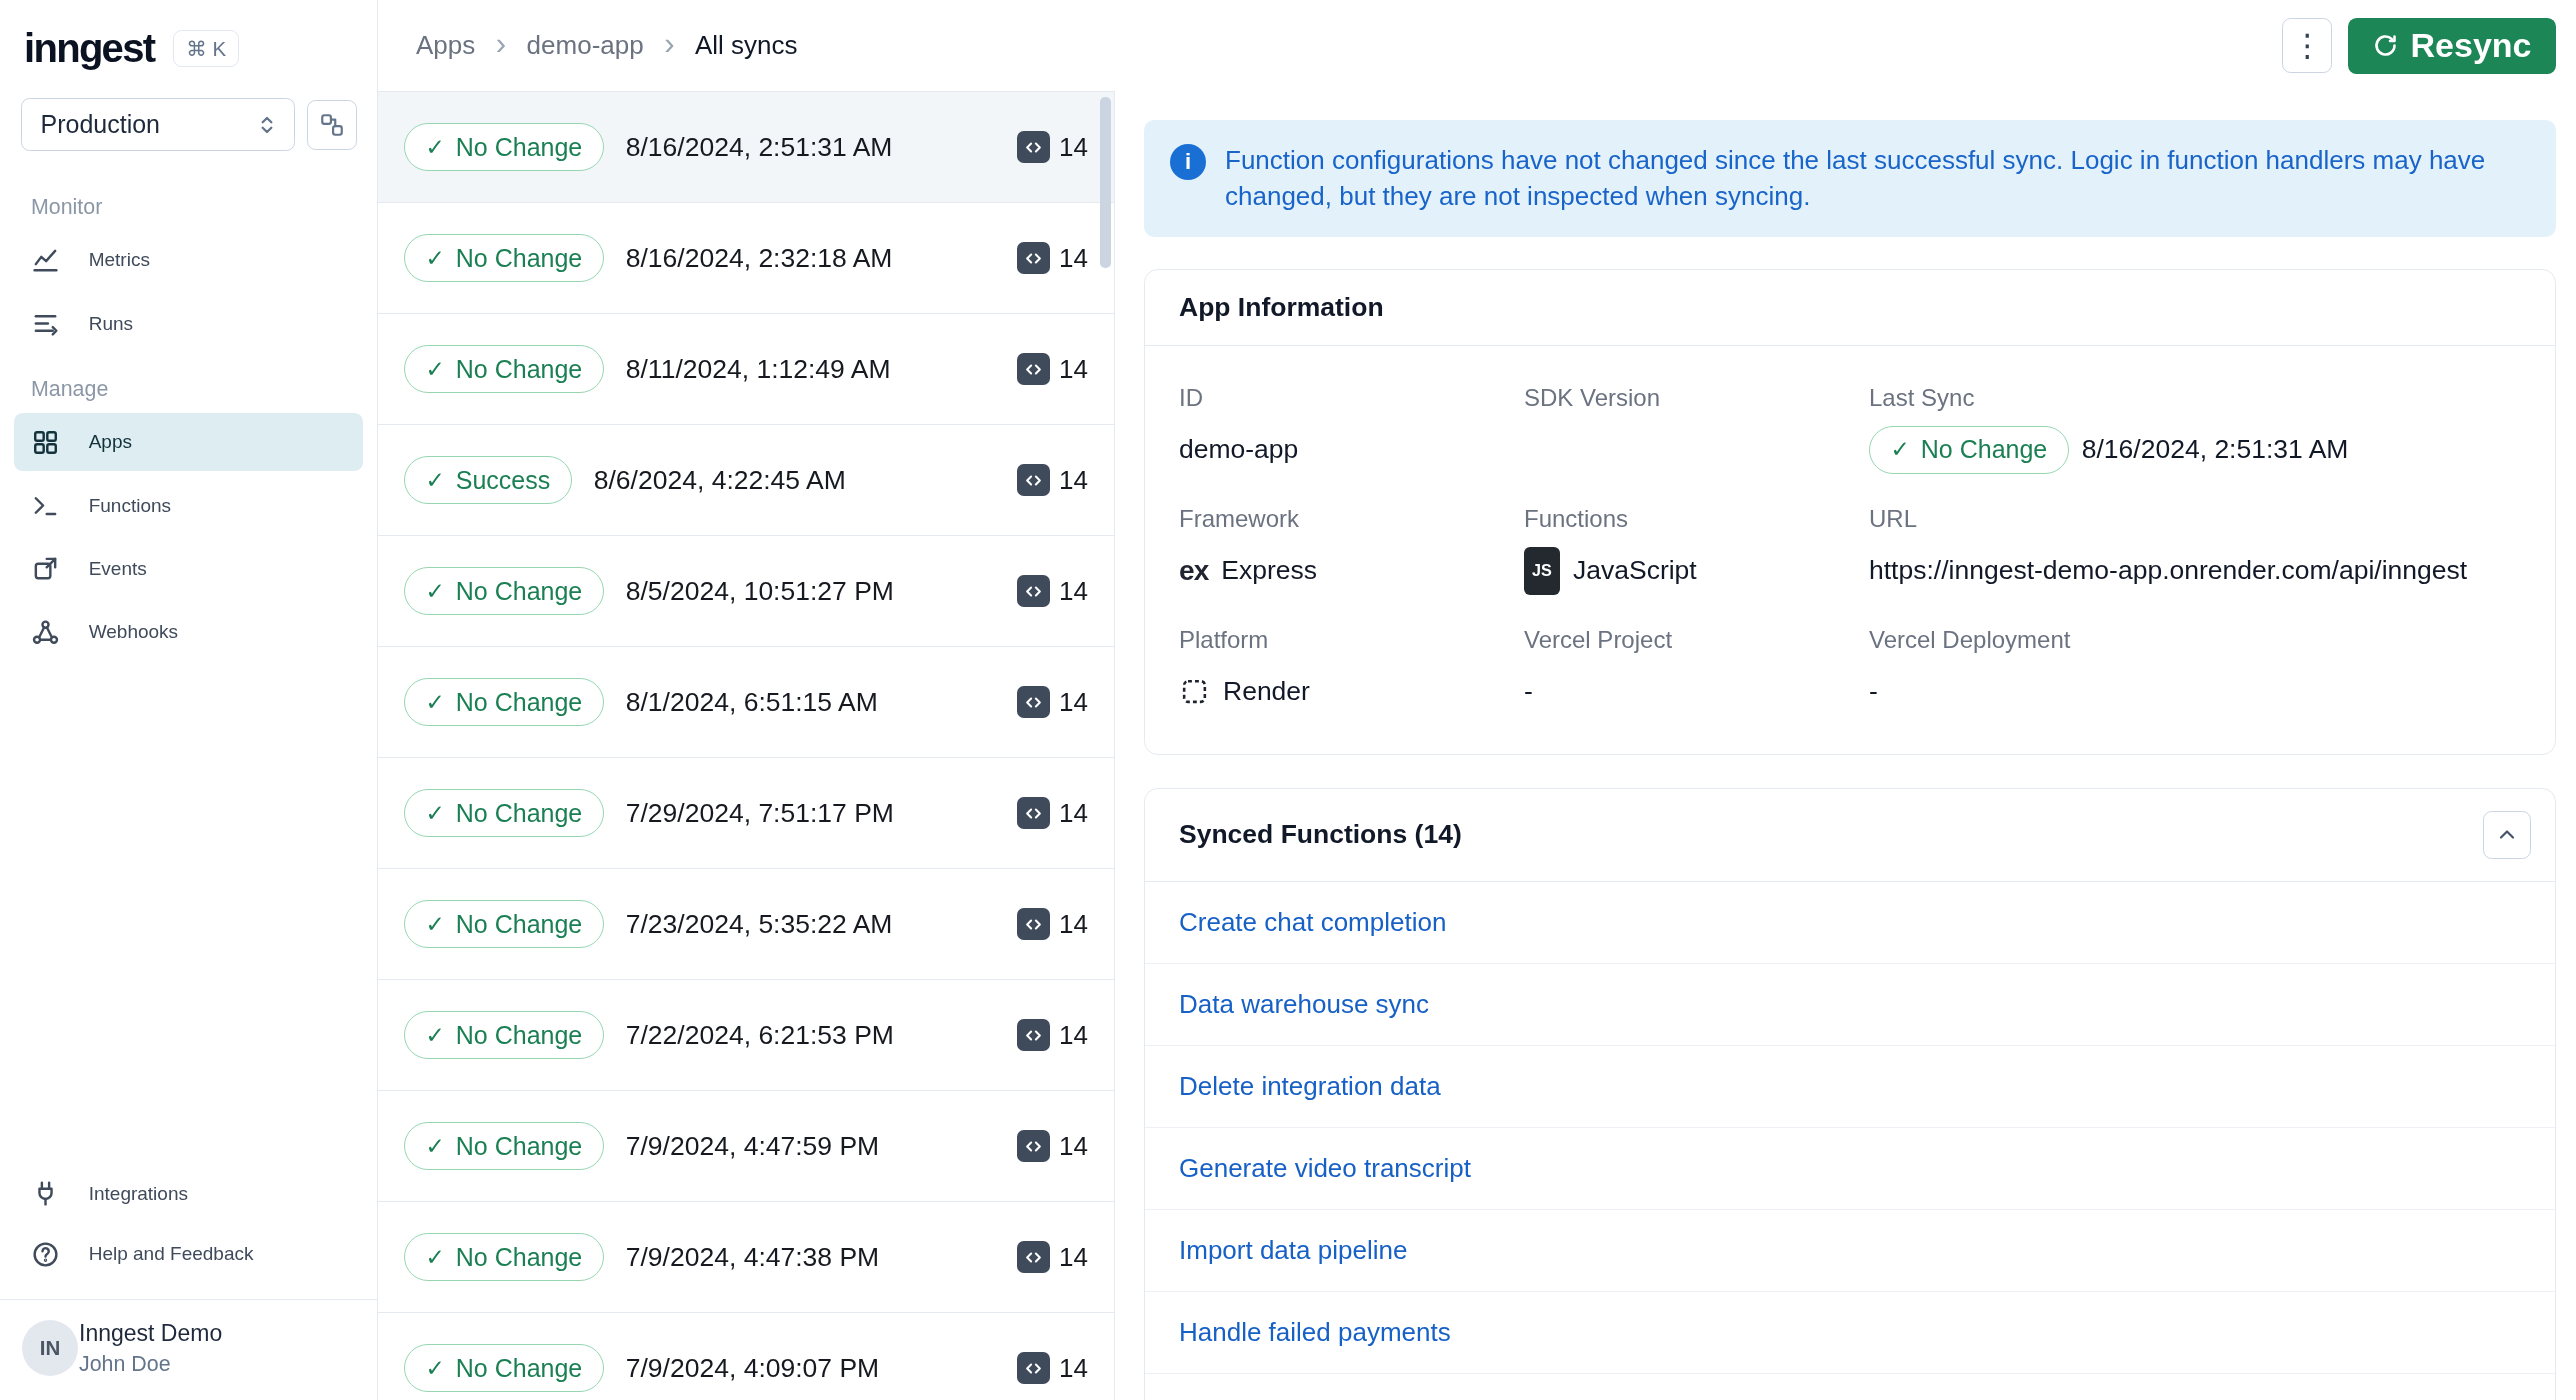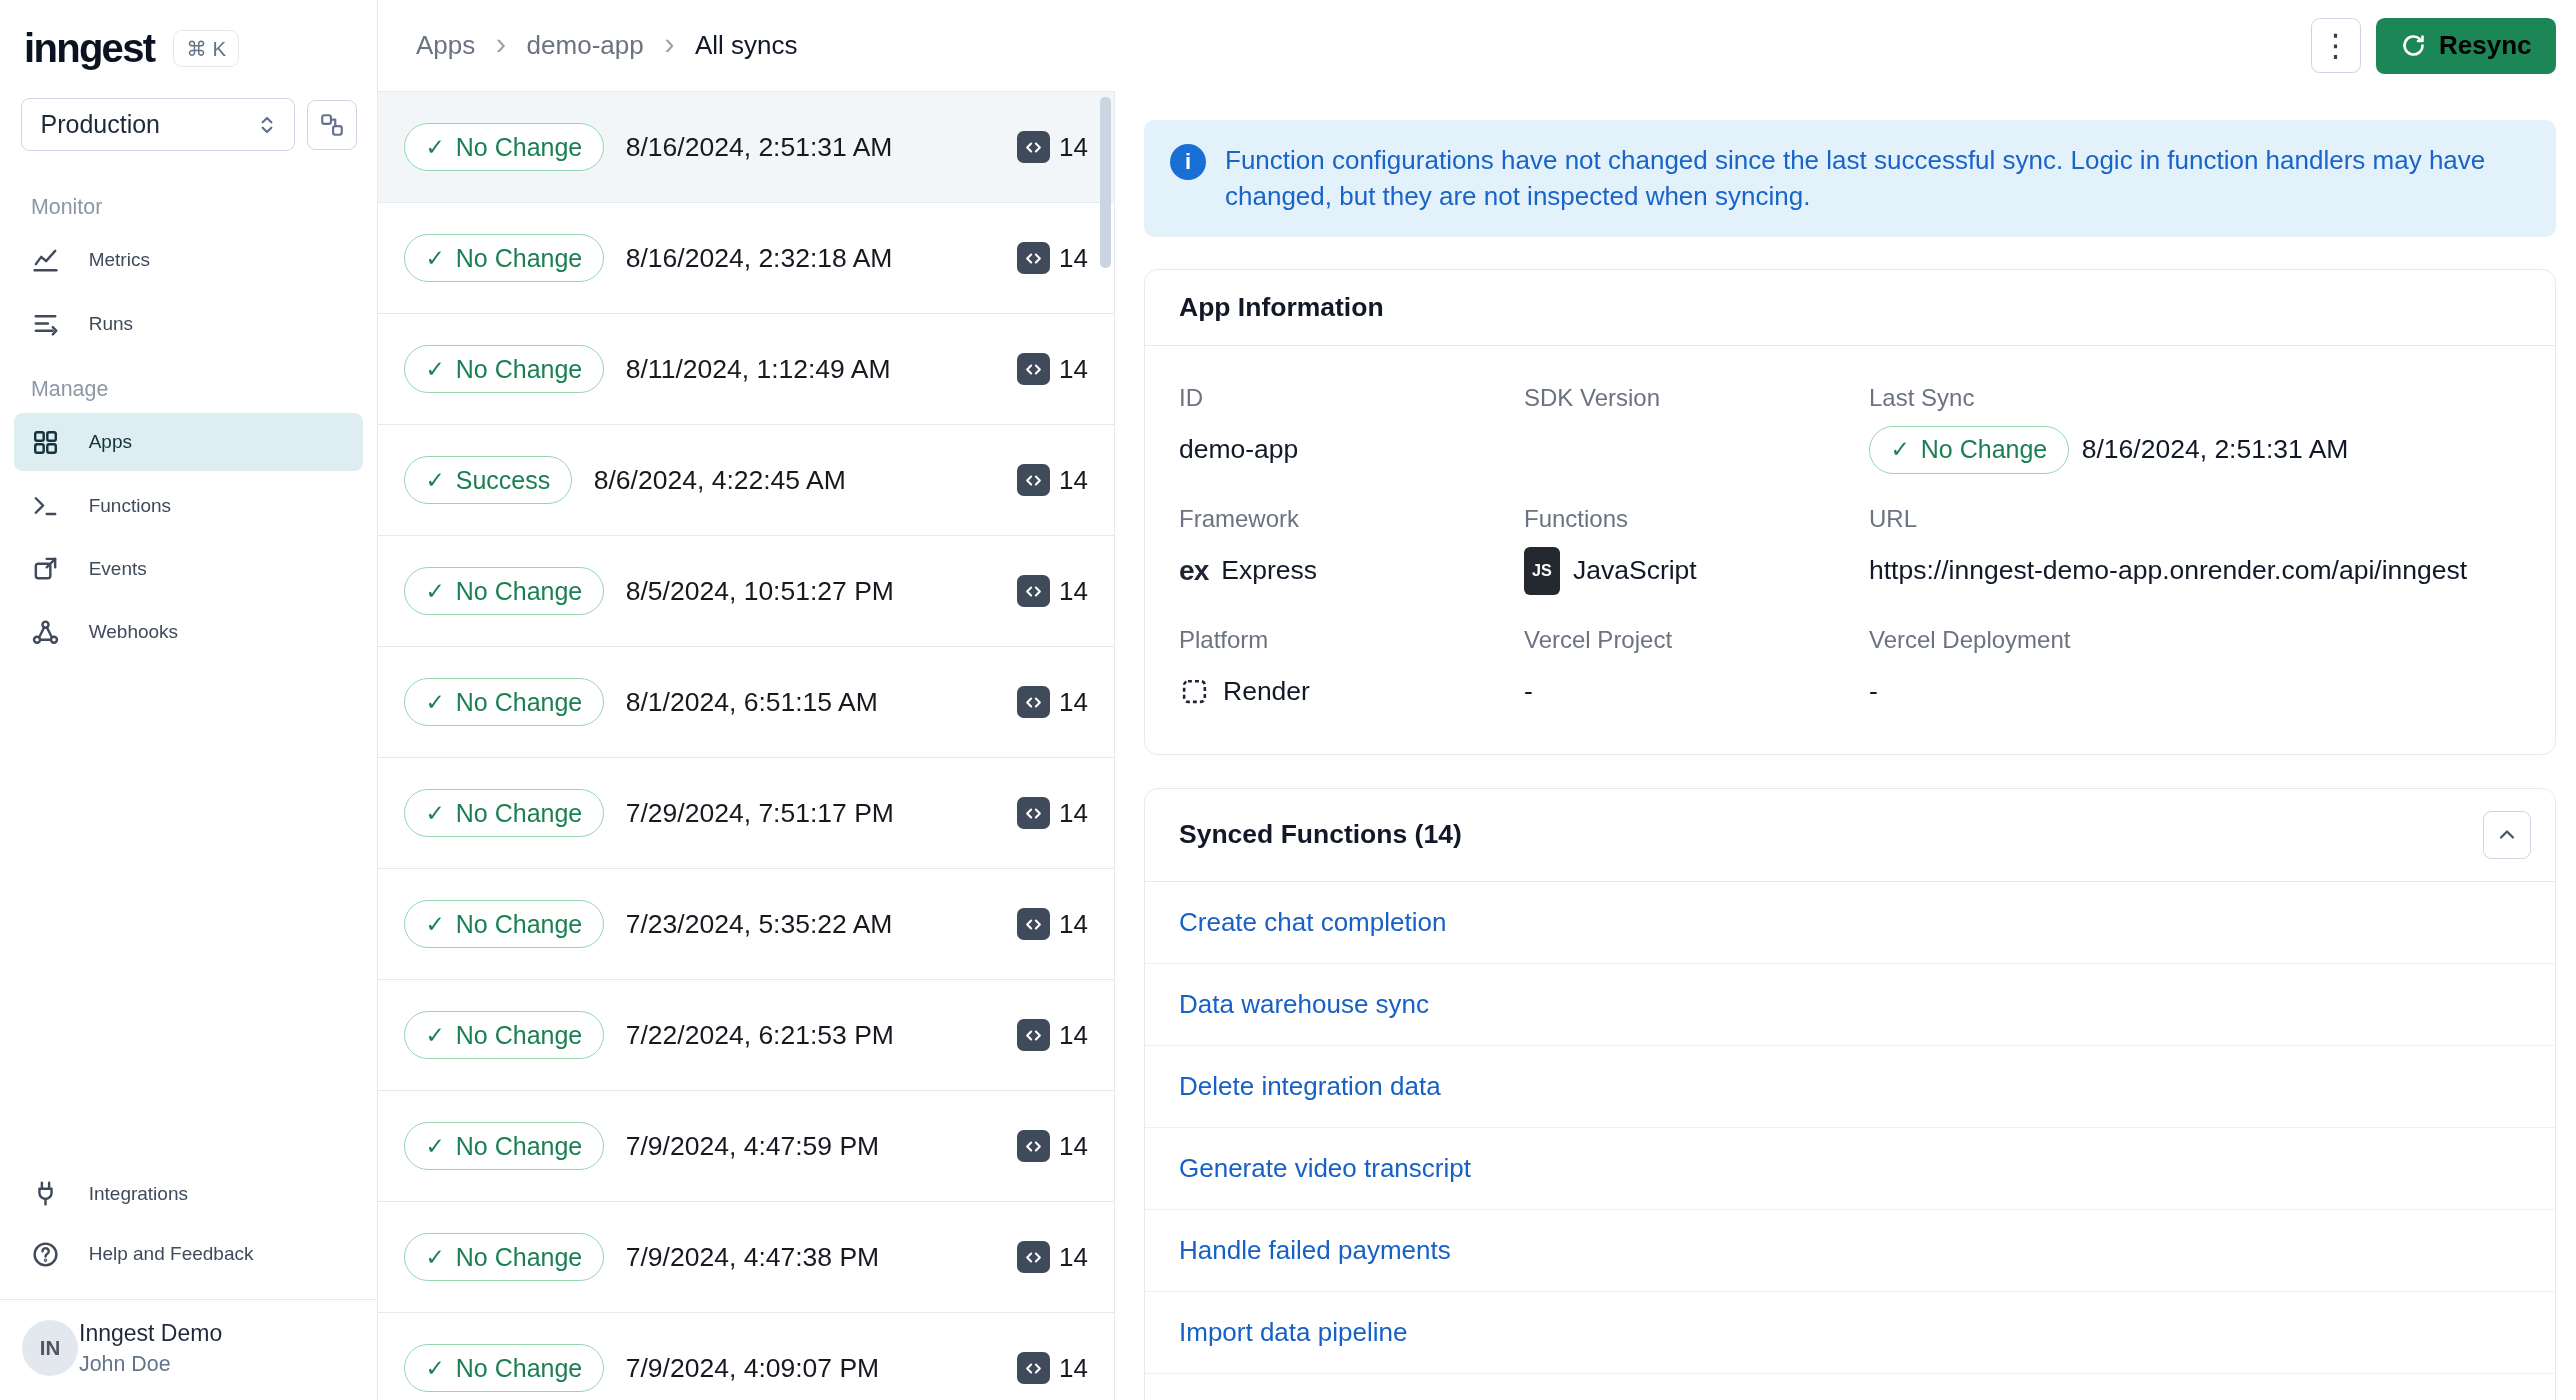--- a/index.html
+++ b/index.html
@@ -30,21 +30,21 @@
 
   
   .right { flex:1; display:flex; flex-direction:column; min-width:0; }
   .topbar { height:91px; flex:0 0 91px; display:flex; align-items:center; justify-content:space-between; padding:0 20.5px 0 38px; }
   .breadcrumb { display:flex; align-items:center; gap:20.5px; font-size:26px; color:#6B7280; }
   .crumb { cursor:pointer; }
   .crumb.current { color:#111827; font-weight:500; cursor:default; }
   .sep { color:#9AA4B2; font-size:31px; line-height:1; padding-bottom:3.4px; }
   .topbar-actions { display:flex; align-items:center; gap:15.4px; }
   .kebab-btn { width:50px; height:55px; border:1.7px solid #CBD5E1; border-radius:8.6px; background:#fff; font-size:31px; color:#334155; display:flex; align-items:center; justify-content:center; cursor:pointer; }
-  .resync-btn { height:56px; background:#1C8656; border:none; border-radius:8.6px; color:#000000; font-size:26px; font-weight:600; font-family:inherit; display:flex; align-items:center; gap:12px; padding:0 24px; cursor:pointer; }
+  .resync-btn { height:56px; background:#1C8656; border:none; border-radius:8.6px; color:#ffffff; font-size:34px; font-weight:600; font-family:inherit; display:flex; align-items:center; gap:12px; padding:0 24px; cursor:pointer; }
 
   .content { flex:1; display:flex; min-height:0; }
 
   
   .sync-col { width:737px; flex:0 0 737px; border-right:1.7px solid #E5E9F0; border-top:1.7px solid #E5E9F0; overflow:hidden; position:relative; }
   .sync-row { height:111px; display:flex; align-items:center; gap:22px; padding:0 26px; border-bottom:1.7px solid #E5E9F0; cursor:pointer; background:#fff; }
   .sync-row.selected { background:#F2F6F8; }
   .pill { display:inline-flex; align-items:center; gap:11px; border:1.7px solid #96D7B2; color:#1A7F52; border-radius:854px; padding:8.6px 20.5px; font-size:25px; background:#fff; white-space:nowrap; }
   .pill .check { font-size:23px; font-weight:700; }
   .sync-time { font-size:26.5px; color:#16191F; white-space:nowrap; }
@@ -500,22 +500,22 @@
             <svg width="24" height="24" viewBox="0 0 24 24" fill="none" stroke="currentColor" stroke-width="2.2" stroke-linecap="round" stroke-linejoin="round">
                 <path d="M6 14.5l6-6 6 6"></path>
               </svg>
           </button>
         </div>
         <div>
           <div class="fn-item">Create chat completion</div>
           <div class="fn-item">Data warehouse sync</div>
           <div class="fn-item">Delete integration data</div>
           <div class="fn-item">Generate video transcript</div>
+          <div class="fn-item">Import data pipeline</div>
           <div class="fn-item">Handle failed payments</div>
-          <div class="fn-item">Import data pipeline</div>
           <div class="fn-item">Send billing receipt</div>
         </div>
       </div>
 
     </main>
   </div>
 </div>
 
 
 </body></html>

